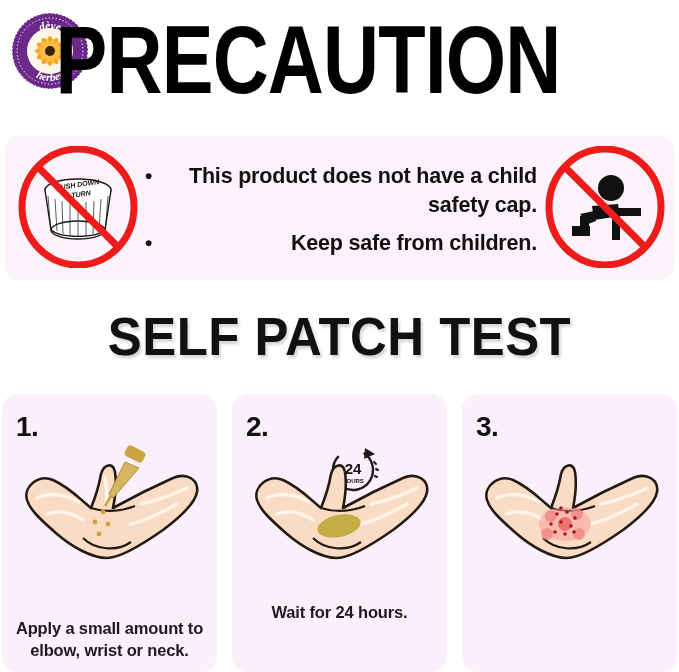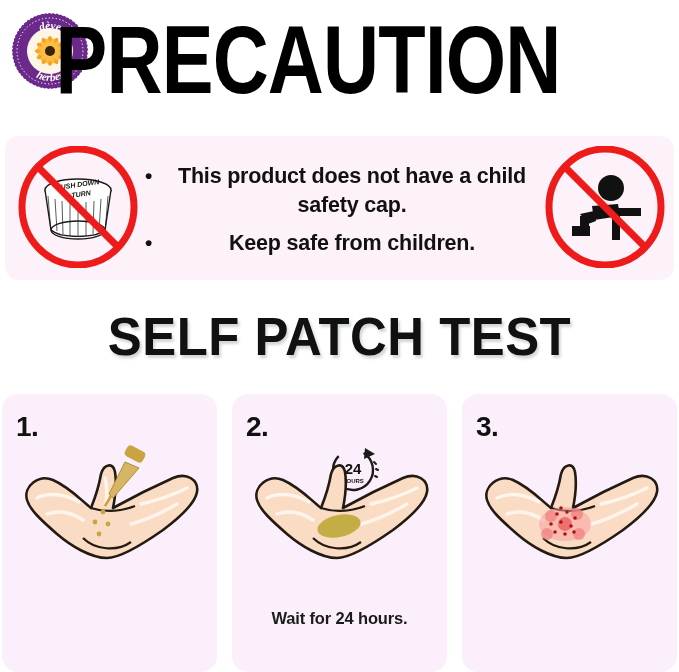--- a/index.html
+++ b/index.html
@@ -47,21 +47,21 @@
     width: 392px; height: 108px;
     display: flex; flex-direction: column; justify-content: center;
   }
   .bullet-line {
     display: flex; align-items: flex-start;
     font-size: 21.5px; font-weight: 700; color: #111111;
     line-height: 1.36;
     letter-spacing: -0.2px;
   }
   .bullet-dot { width: 22px; flex: 0 0 22px; text-align: left; font-size: 21px; line-height: 1.36; }
-  .bullet-text { flex: 1; text-align: center; }
+  .bullet-text { flex: 1; text-align: right; }
   .bullet-line.second { margin-top: 9px; align-items: center; }
 
   
   .section-title {
     position: absolute; left: 0; top: 306px; width: 679px;
     text-align: center;
     font-size: 53px; font-weight: 700;
     letter-spacing: 0.5px;
     color: #111111;
     text-shadow: 2px 3px 3px rgba(140,150,160,0.40);
@@ -89,21 +89,21 @@
   .card-art { position: absolute; left: 0; top: 48px; width: 222px; height: 125px; }
   .card-art svg { display: block; margin: 0 auto; }
 
   .card-caption {
     position: absolute; left: 7px; right: 7px; bottom: 10px;
     text-align: center;
     font-size: 16.5px; font-weight: 600; color: #1b1b1b;
     line-height: 1.32;
     letter-spacing: -0.15px;
   }
-  .card.c2 .card-caption { bottom: 42px; }
+  .card.c2 .card-caption { bottom: 48px; }
 </style>
 </head>
 <body>
 
 <div class="page">
 
   <div class="header">
 
     <div class="logo">
       <svg width="84" height="84" viewBox="0 0 84 84">
@@ -236,20 +236,21 @@
             <path d="M98,54 L92,64" stroke="#c9a441" stroke-width="2.6"></path>
           </g>
           <g fill="#c9a441">
             <circle cx="90" cy="70" r="2.4"></circle>
             <circle cx="82" cy="80" r="2.4"></circle>
             <circle cx="95" cy="82" r="2.4"></circle>
             <circle cx="86" cy="92" r="2.4"></circle>
           </g>
         </svg>
       </div>
+      <div class="card-caption">Apply a small amount to elbow, wrist or neck.</div>
     </div>
 
     <div class="card c2">
       <div class="step-num">2.</div>
       <div class="card-art">
         <svg width="200" height="125" viewBox="0 0 200 125">
           <g transform="translate(86,2)">
             <circle cx="24" cy="26" r="20" fill="none" stroke="#1b1b1b" stroke-width="2.4" stroke-dasharray="98 28" transform="rotate(-58 24 26)"></circle>
             <path d="M36,4 L46,10 L35,15 Z" fill="#1b1b1b"></path>
             <g stroke="#1b1b1b" stroke-width="2" stroke-linecap="round">

